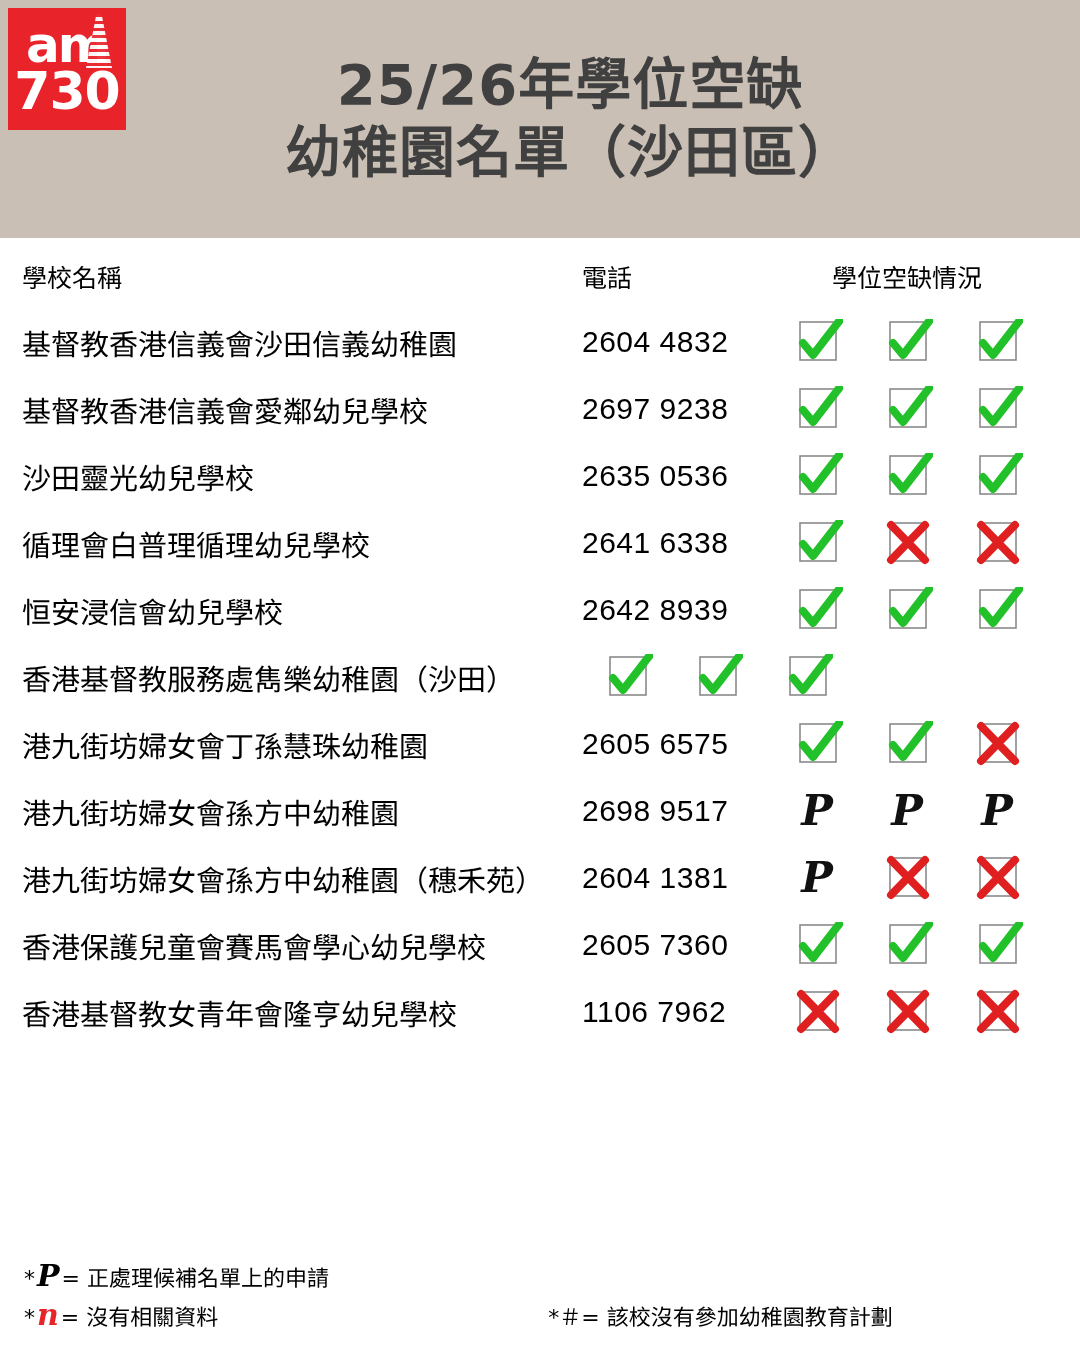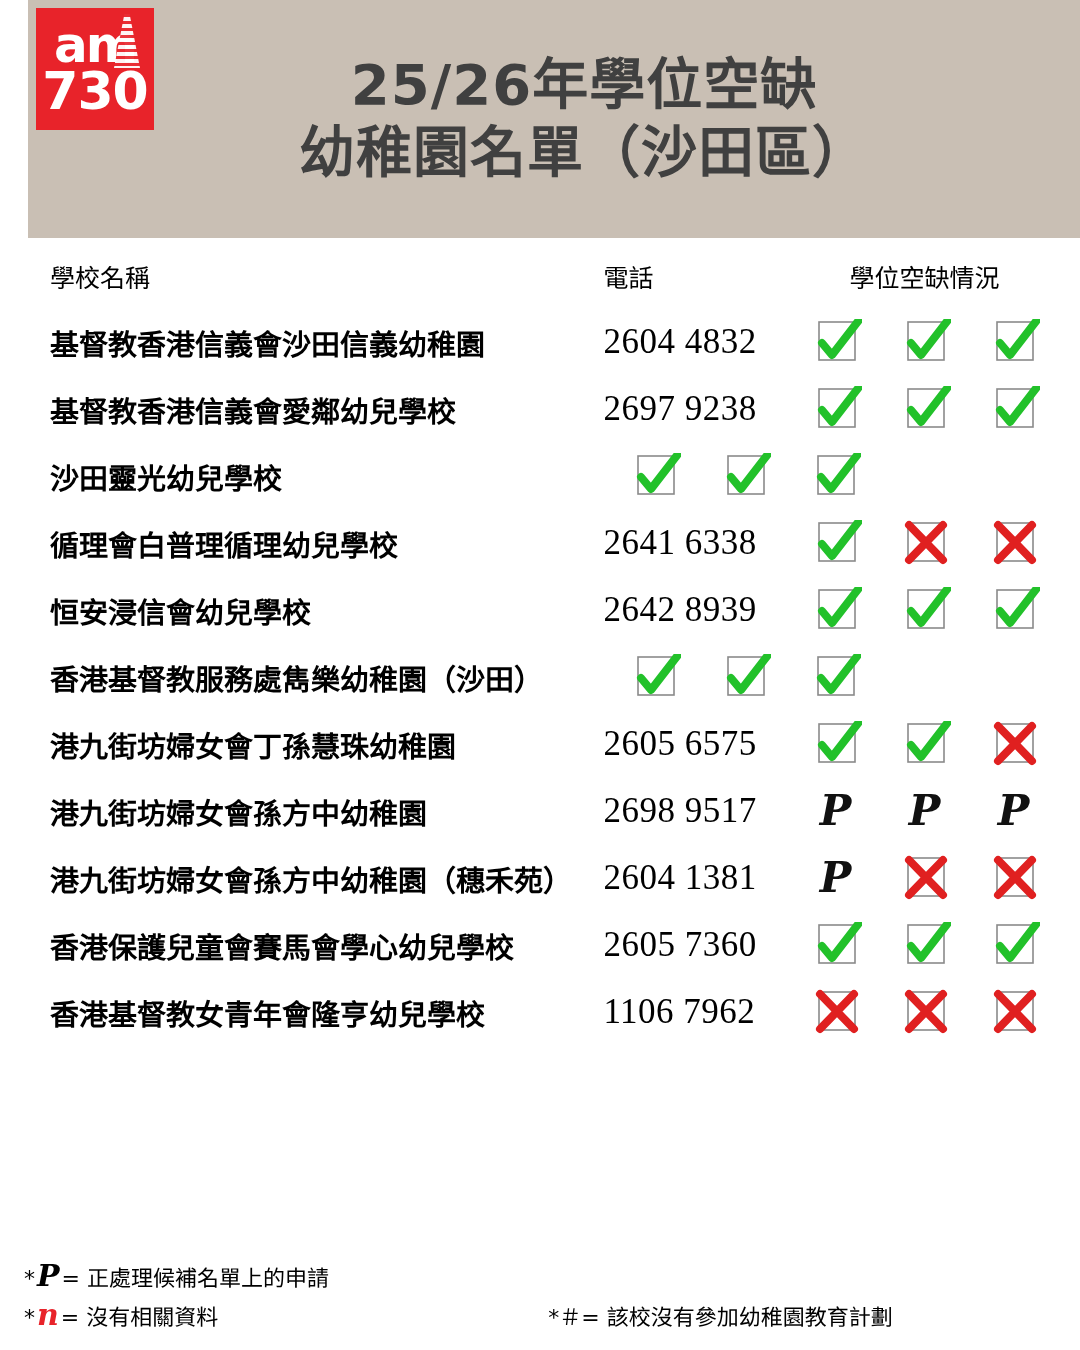--- a/index.html
+++ b/index.html
@@ -7,21 +7,20 @@
     margin: 0; padding: 0;
     width: 1080px; height: 1350px;
     background: #ffffff;
     font-family: "Liberation Sans", "DejaVu Sans", sans-serif;
   }
   .page {
     position: relative;
     width: 1080px; height: 1350px;
     background: #fff;
     overflow: hidden;
-    padding-left: 28px;
   }
 
   
   .header {
     position: relative;
     height: 238px;
     background: #c9bfb4;
     display: flex;
     align-items: center;
     justify-content: center;
@@ -115,27 +114,26 @@
     display: flex;
     align-items: center;
     height: 67px;
   }
   .school {
     width: 560px;
     font-size: 29px;
     color: #000;
     white-space: nowrap;
     font-family: "DejaVu Sans", "Liberation Sans", sans-serif;
-    font-weight: bold;
   }
   .tel {
     width: 190px;
-    font-size: 35px;
+    font-size: 30px;
     color: #000;
-    font-family: Liberation Serif, serif;
+    font-family: Liberation Sans, sans-serif;
     letter-spacing: 0.5px;
   }
   .marks {
     width: 270px;
     display: flex;
   }
   .mark {
     flex: 1;
     display: flex;
     align-items: center;
@@ -258,20 +256,21 @@
             <div class="mark">
               <svg width="52" height="46" viewBox="0 0 52 46">
                 <rect x="9" y="3" width="36" height="38" fill="none" stroke="#8a8a8a" stroke-width="1.6"></rect>
                 <path d="M12 24 L22 36 L49 1" fill="none" stroke="#22c12a" stroke-width="8" stroke-linecap="round" stroke-linejoin="round"></path>
               </svg>
             </div>
           </div>
         </div>
         <div class="row">
           <div class="school">沙田靈光幼兒學校</div>
+          <div class="tel">2635 0536</div>
           <div class="marks">
             <div class="mark">
               <svg width="52" height="46" viewBox="0 0 52 46">
                 <rect x="9" y="3" width="36" height="38" fill="none" stroke="#8a8a8a" stroke-width="1.6"></rect>
                 <path d="M12 24 L22 36 L49 1" fill="none" stroke="#22c12a" stroke-width="8" stroke-linecap="round" stroke-linejoin="round"></path>
               </svg>
             </div>
             <div class="mark">
               <svg width="52" height="46" viewBox="0 0 52 46">
                 <rect x="9" y="3" width="36" height="38" fill="none" stroke="#8a8a8a" stroke-width="1.6"></rect>

